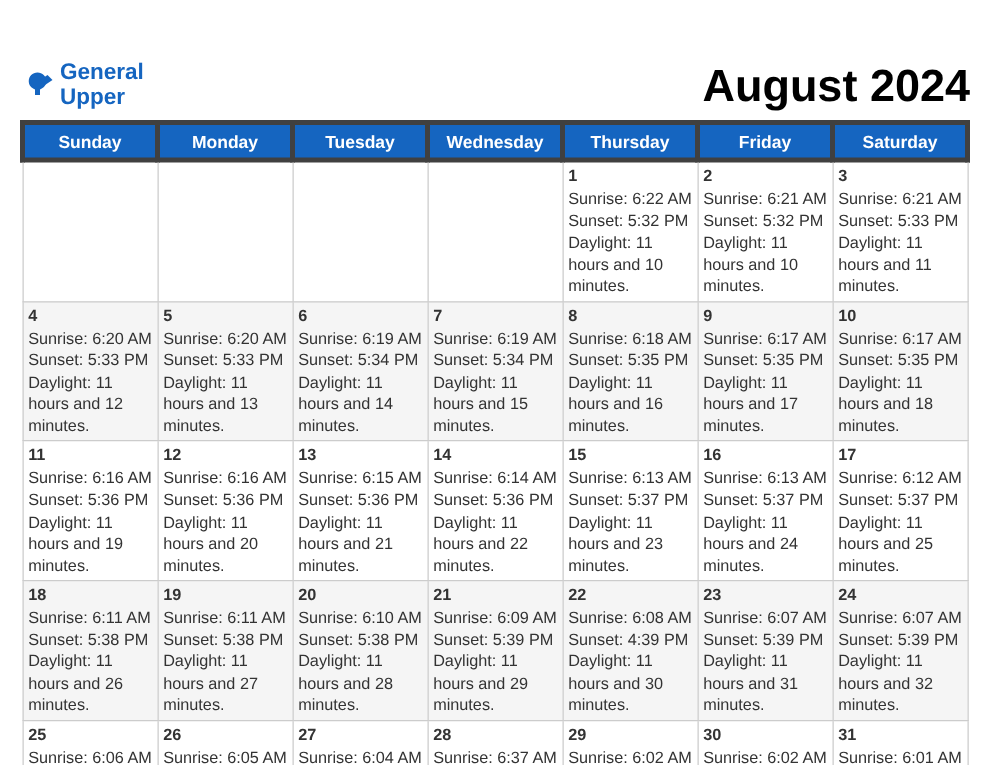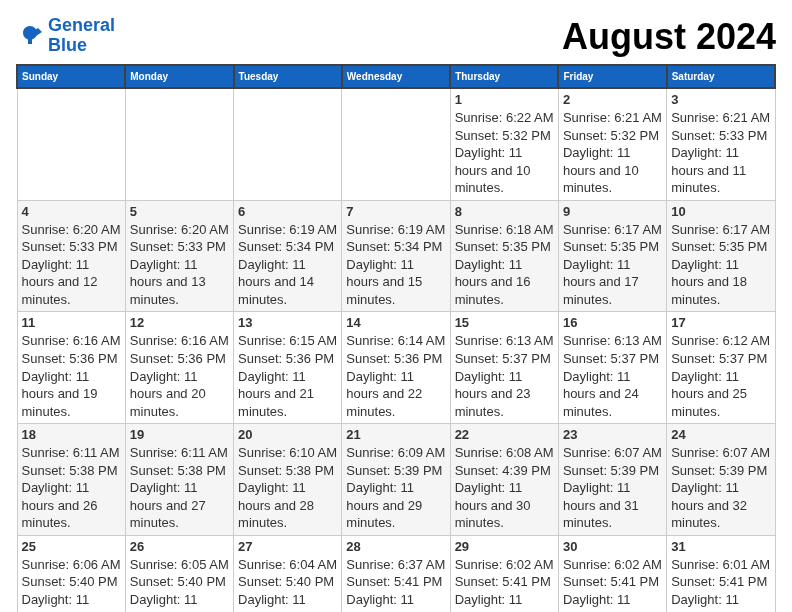--- a/index.html
+++ b/index.html
@@ -8,20 +8,21 @@
       background: #fff;
       width: 792px;
       min-height: 612px;
       padding: 16px;
     }
     .header {
       display: flex;
       align-items: flex-start;
       justify-content: space-between;
       margin-bottom: 4px;
+      margin-top: 32px;
     }
     .logo {
       display: flex;
       align-items: center;
       gap: 4px;
     }
     .logo-text {
       font-size: 18px;
       font-weight: bold;
       color: #333;
@@ -48,25 +49,25 @@
       font-style: italic;
     }
     .calendar-table {
       width: 100%;
       border-collapse: collapse;
       margin-top: 6px;
     }
     .calendar-table th {
       background-color: #1565c0;
       color: #fff;
-      font-size: 10px;
+      font-size: 14px;
       font-weight: bold;
       padding: 5px 4px;
-      text-align: left;
-      border: 2px solid #404040;
+      text-align: center;
+      border: 4px solid #404040;
     }
     .calendar-table td {
       border: 1px solid #ccc;
       vertical-align: top;
       padding: 3px 4px;
       width: calc(100% / 7);
       font-size: 9.5px;
       color: #333;
       background: #fff;
       min-height: 80px;
@@ -95,21 +96,21 @@
 <div>
   <div class="header">
     <div class="logo">
       <svg class="logo-icon" viewBox="0 0 28 28">
         <path d="M14 4 C10 4 7 7 7 11 C7 14 9 16.5 12 17.5 L12 22 L16 22 L16 17.5 C19 16.5 21 14 21 11 C21 7 18 4 14 4Z" fill="#1565c0"></path>
         <path d="M16 10 L22 6 L26 10 L20 14 Z" fill="#1565c0"></path>
       </svg>
       <div>
         <div class="logo-text">
           <span>General</span><br>
-          <span style="color:#1565c0;">Blue</span>
+          <span style="color:#1565c0;">Upper</span>
         </div>
       </div>
     </div>
     <div class="title-block">
       <div class="month-year">August 2024</div>
     </div>
   </div>
 
   <table class="calendar-table">
     <thead>

